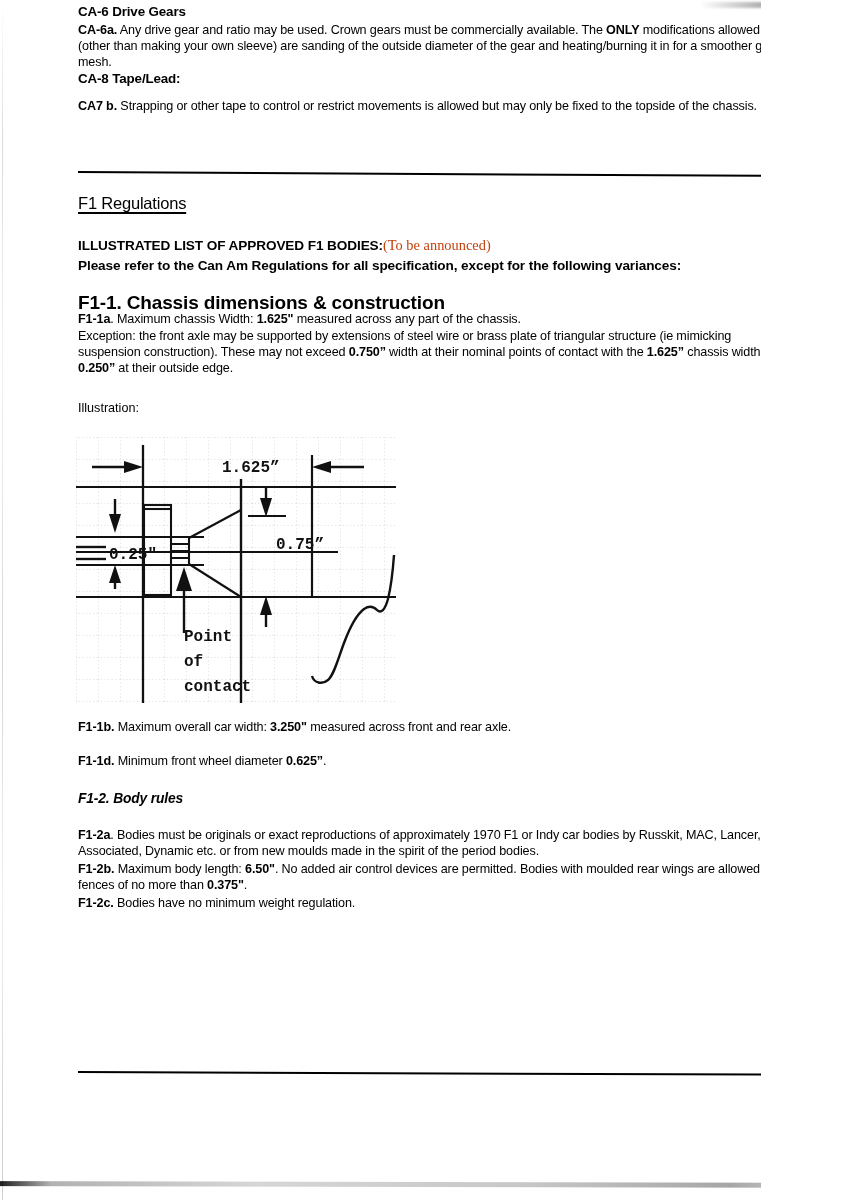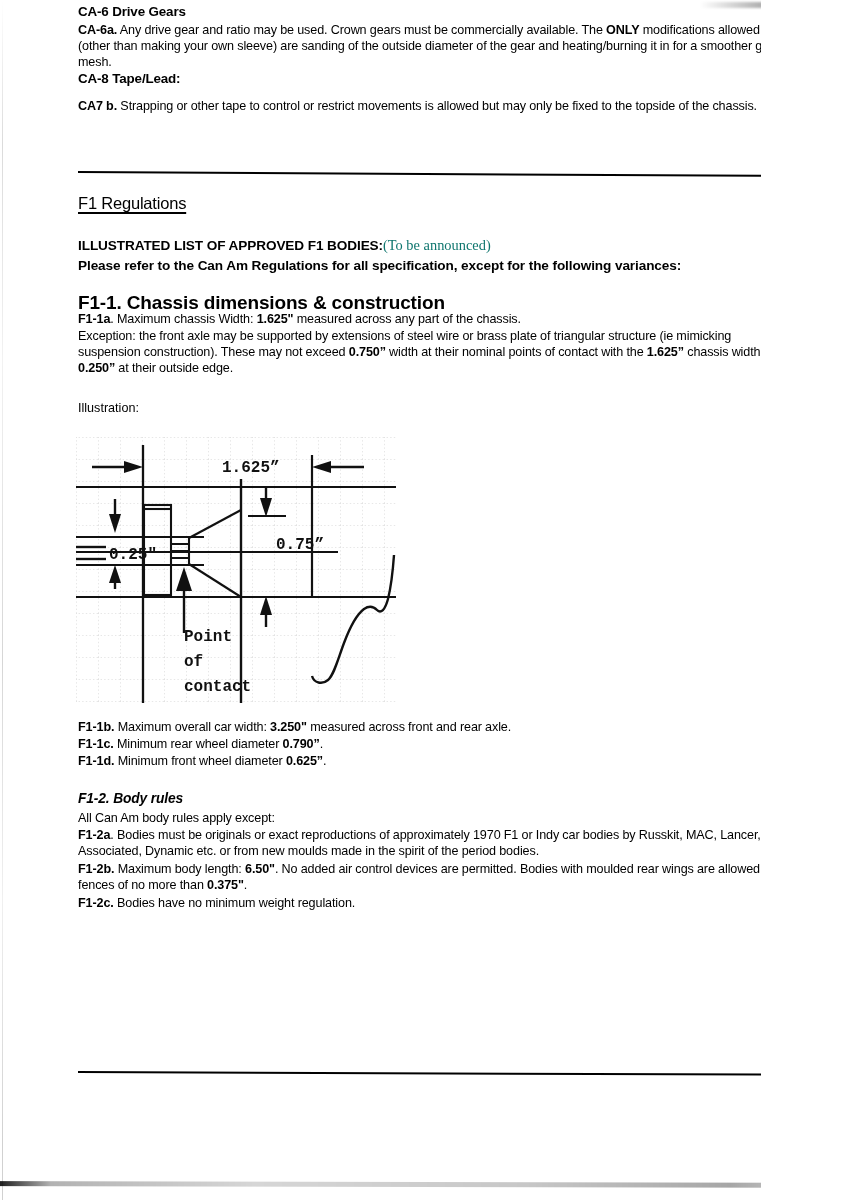--- a/index.html
+++ b/index.html
@@ -88,21 +88,21 @@
   .h-minor {
     position: absolute;
     font-size: 13.4px;
     font-weight: bold;
     letter-spacing: -0.15px;
   }
   .serif-note {
     font-family: "Liberation Serif", serif;
     font-weight: normal;
     font-size: 14.4px;
-    color: #0f766e;
+    color: #c2410c;
     letter-spacing: 0px;
   }
   .label-plain {
     position: absolute;
     font-size: 12.6px;
     line-height: 16.2px;
   }
 
   
   #illus {
@@ -277,35 +277,29 @@
       </g>
     </svg>
   </div>
 
   <div class="tblock" style="left:78px; top:719px; width:712px;">
     <p>
       <b>F1-1b.</b><span> Maximum overall car width: </span><b>3.250"</b><span> measured across front and rear axle.</span>
     </p>
   </div>
 
-  <div class="tblock" style="left:78px; top:736px; width:712px;">
-    <p>
-      <b>F1-1c.</b><span> Minimum rear wheel diameter </span><b>0.790”</b><span>.</span>
-    </p>
-  </div>
 
   <div class="tblock" style="left:78px; top:753px; width:712px;">
     <p>
       <b>F1-1d.</b><span> Minimum  front wheel diameter </span><b>0.625”</b><span>.</span>
     </p>
   </div>
 
   <div class="h-minor" style="left:78px; top:791px; font-size:13.8px;font-style:italic;">F1-2. Body rules</div>
 
-  <div class="tblock" style="left:78px; top:810px; width:712px;">All Can Am body rules apply except:</div>
 
   <div class="tblock" style="left:78px; top:827px; width:714px;">
     <p>
       <b>F1-2a</b><span>. Bodies must be originals or exact reproductions of approximately 1970 F1 or Indy car bodies by Russkit, MAC, Lancer, Associated, Dynamic etc. or from new moulds made in the spirit of the period bodies.</span>
     </p>
   </div>
 
   <div class="tblock" style="left:78px; top:861px; width:714px;">
     <p>
       <b>F1-2b.</b><span> Maximum body length: </span><b>6.50"</b><span>. No added air control devices are permitted. Bodies with moulded rear wings are allowed end fences of no more than </span><b>0.375"</b><span>.</span>

